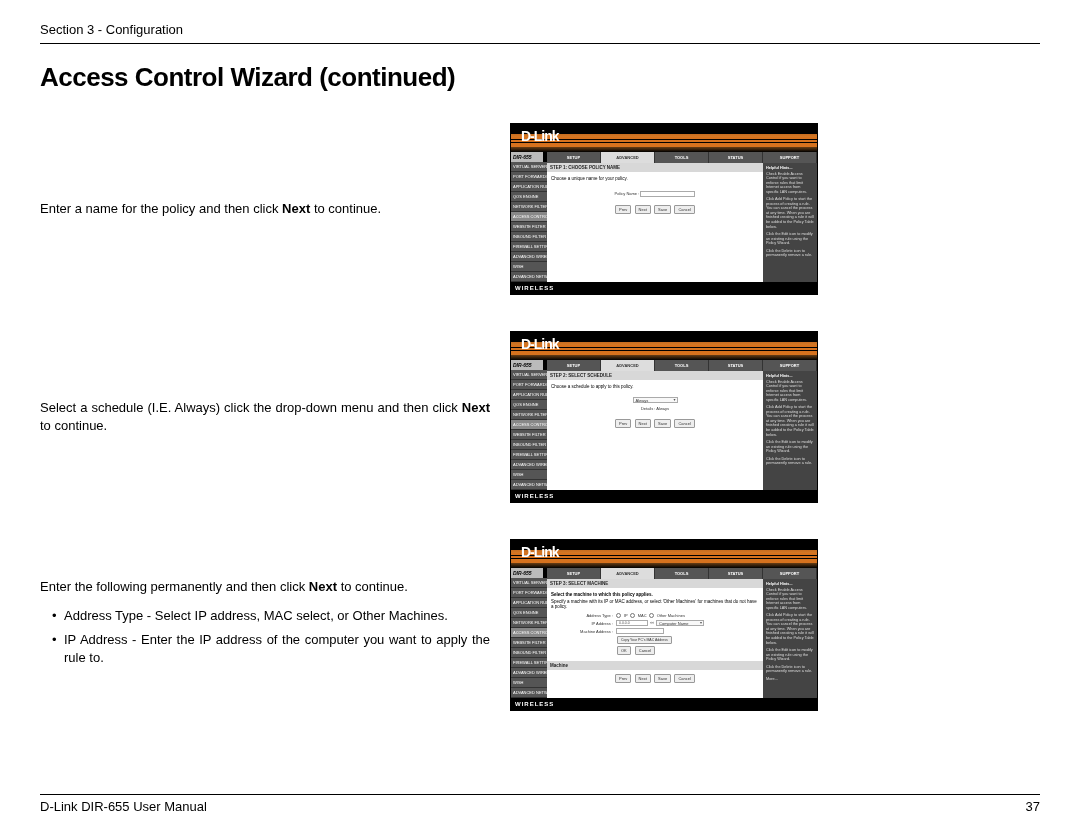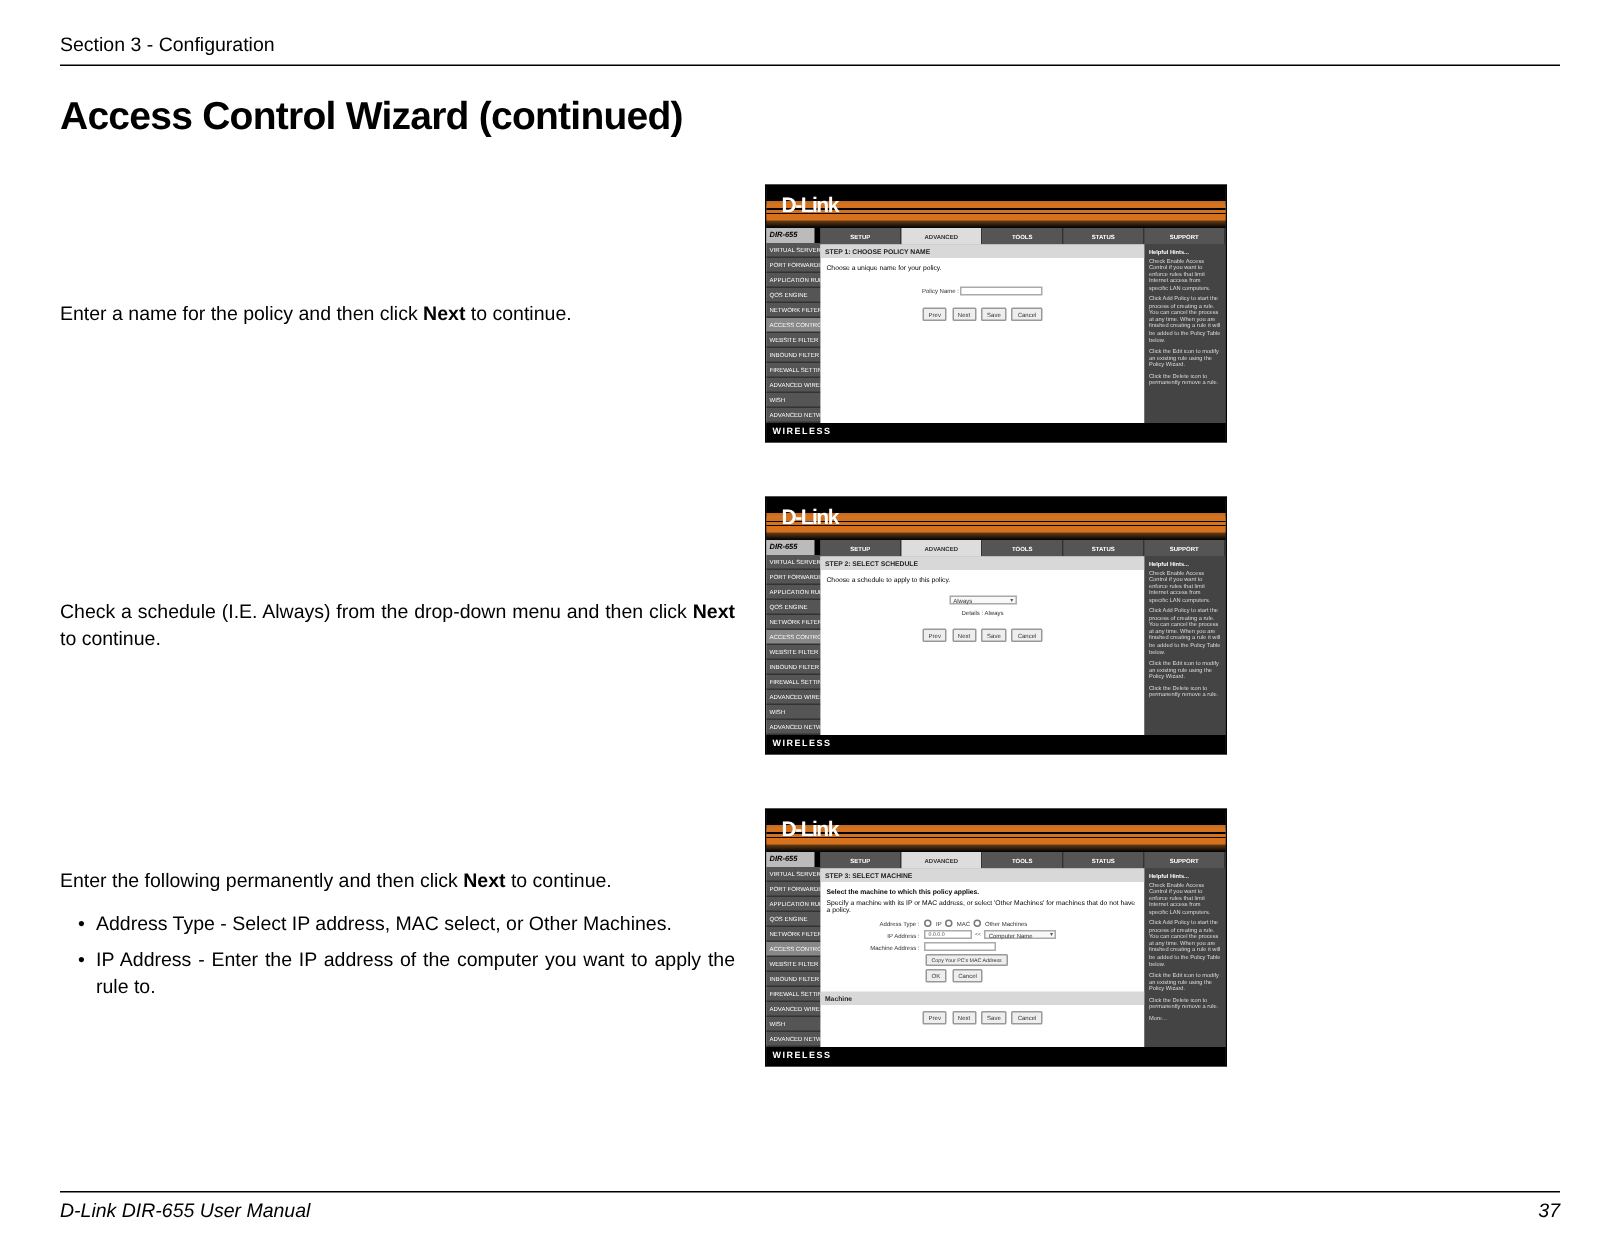--- a/index.html
+++ b/index.html
@@ -118,21 +118,21 @@
     background: #d8d8d8; font-weight: bold; font-size: 4.5px;
     padding: 2px 3px; margin: 6px -4px 4px -4px; color: #222;
   }
   .shot-footer {
     background: #000; color: #fff; font-size: 6px; font-weight: bold;
     padding: 3px 4px; letter-spacing: 1px;
   }
 
   
   .page-footer {
-    position: absolute; left: 40px; right: 40px; bottom: 20px; font-style: italic;
+    position: absolute; left: 40px; right: 40px; bottom: 20px;
   }
   .footer-rule { border-top: 1px solid #000; margin-bottom: 4px; }
   .footer-line { display: flex; justify-content: space-between; font-size: 13px; }
 </style>
 </head>
 <body>
 
 <div class="section-label">Section 3 - Configuration</div>
 <div class="header-rule"></div>
 <div class="page-title">Access Control Wizard (continued)</div>
@@ -196,21 +196,21 @@
             </div>
           </div>
         </div>
       </div>
       <div class="shot-footer">WIRELESS</div>
     </div>
   </div>
 
   <div class="row">
     <div class="description">
-      <span>Check a schedule (I.E. Always) from the drop-down menu and then click </span><span class="bold">Next</span><span> to continue.</span>
+      <span>Select a schedule (I.E. Always) click the drop-down menu and then click </span><span class="bold">Next</span><span> to continue.</span>
     </div>
     <div class="shot">
       <div class="shot-header">
         <div class="brand-lines"></div>
         <div class="brand">D-Link</div>
       </div>
       <div class="shot-body">
         <div class="sidebar-model">
           <div class="model-chip">DIR-655</div>
           <div class="side-item">VIRTUAL SERVER</div>

